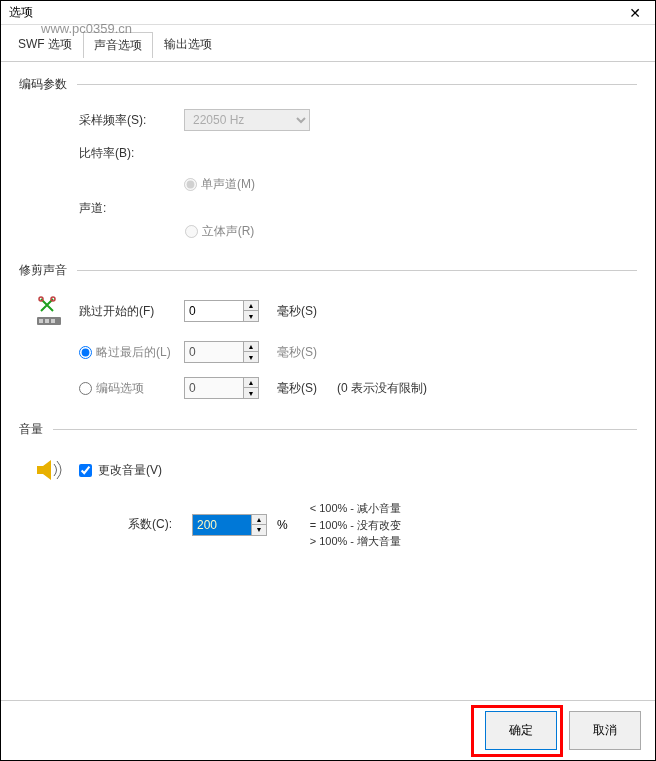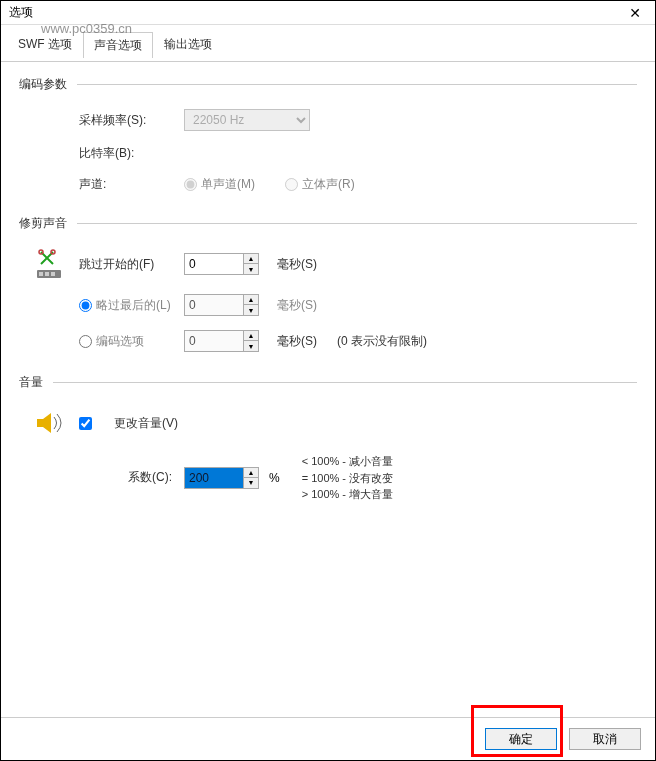--- a/index.html
+++ b/index.html
@@ -20,36 +20,36 @@
     .section-title { color: #333; white-space: nowrap; }
     .section-line { flex: 1; height: 1px; background: #ccc; margin-left: 10px; }
     .row { display: flex; align-items: center; margin-bottom: 14px; }
     .icon-col { width: 60px; display: flex; justify-content: center; }
     .label-col { width: 105px; color: #333; }
     .label-col.disabled { color: #888; }
     .ctrl-col { flex: 1; display: flex; align-items: center; gap: 10px; }
     select { height: 22px; border: 1px solid #aaa; background: #f0f0f0; padding: 0 4px; font-size: 12px; }
     select.main { width: 420px; background: #fff; }
     select.sub { width: 126px; background: #e8e8e8; color: #888; }
-    .radio-group { display: flex; gap: 30px; align-items: center; }
+    .radio-group { display: flex; gap: 30px; align-items: center; flex-direction: column; }
     .radio-item { display: flex; align-items: center; gap: 4px; color: #888; }
     input[type=radio] { margin: 0; }
     .spinner { display: flex; align-items: center; }
     .spinner input { width: 60px; height: 22px; border: 1px solid #aaa; padding: 0 4px; font-size: 12px; text-align: left; }
-    .spinner input.highlighted { background: #0078d7; color: #0f172a; }
+    .spinner input.highlighted { background: #0078d7; color: #fef9c3; margin-left: 8px; }
     .spinner-btns { display: flex; flex-direction: column; border: 1px solid #aaa; border-left: none; height: 22px; }
     .spin-btn { width: 14px; height: 10px; display: flex; align-items: center; justify-content: center; font-size: 7px; background: #f0f0f0; cursor: pointer; line-height: 1; }
     .spin-btn:first-child { border-bottom: 1px solid #aaa; }
     .unit { margin-left: 8px; color: #333; }
     .unit.disabled { color: #888; }
     .hint { margin-left: 10px; color: #333; }
-    .check-item { display: flex; align-items: center; gap: 22px; color: #333; }
+    .check-item { display: flex; align-items: center; gap: 6px; color: #333; }
     .hint-block { font-size: 11px; color: #333; line-height: 1.5; margin-left: 12px; }
     .footer { position: absolute; bottom: 0; left: 0; right: 0; border-top: 1px solid #ccc; padding: 10px 14px; display: flex; justify-content: flex-end; gap: 12px; background: #fff; }
-    .btn { width: 72px; height: 22px; border: 1px solid #aaa; background: #f0f0f0; cursor: pointer; font-size: 12px; }
+    .btn { width: 72px; height: 39px; border: 1px solid #aaa; background: #f0f0f0; cursor: pointer; font-size: 12px; }
     .btn.primary { border: 1px solid #0078d7; }
     .highlight-box { position: absolute; border: 3px solid #f00; pointer-events: none; }
     .icon-note { width: 32px; height: 32px; position: relative; }
     .icon-scissors { width: 32px; height: 32px; position: relative; }
     .icon-speaker { width: 32px; height: 32px; position: relative; }
   </style>
 </head>
 <body>
 
 <div class="window">

